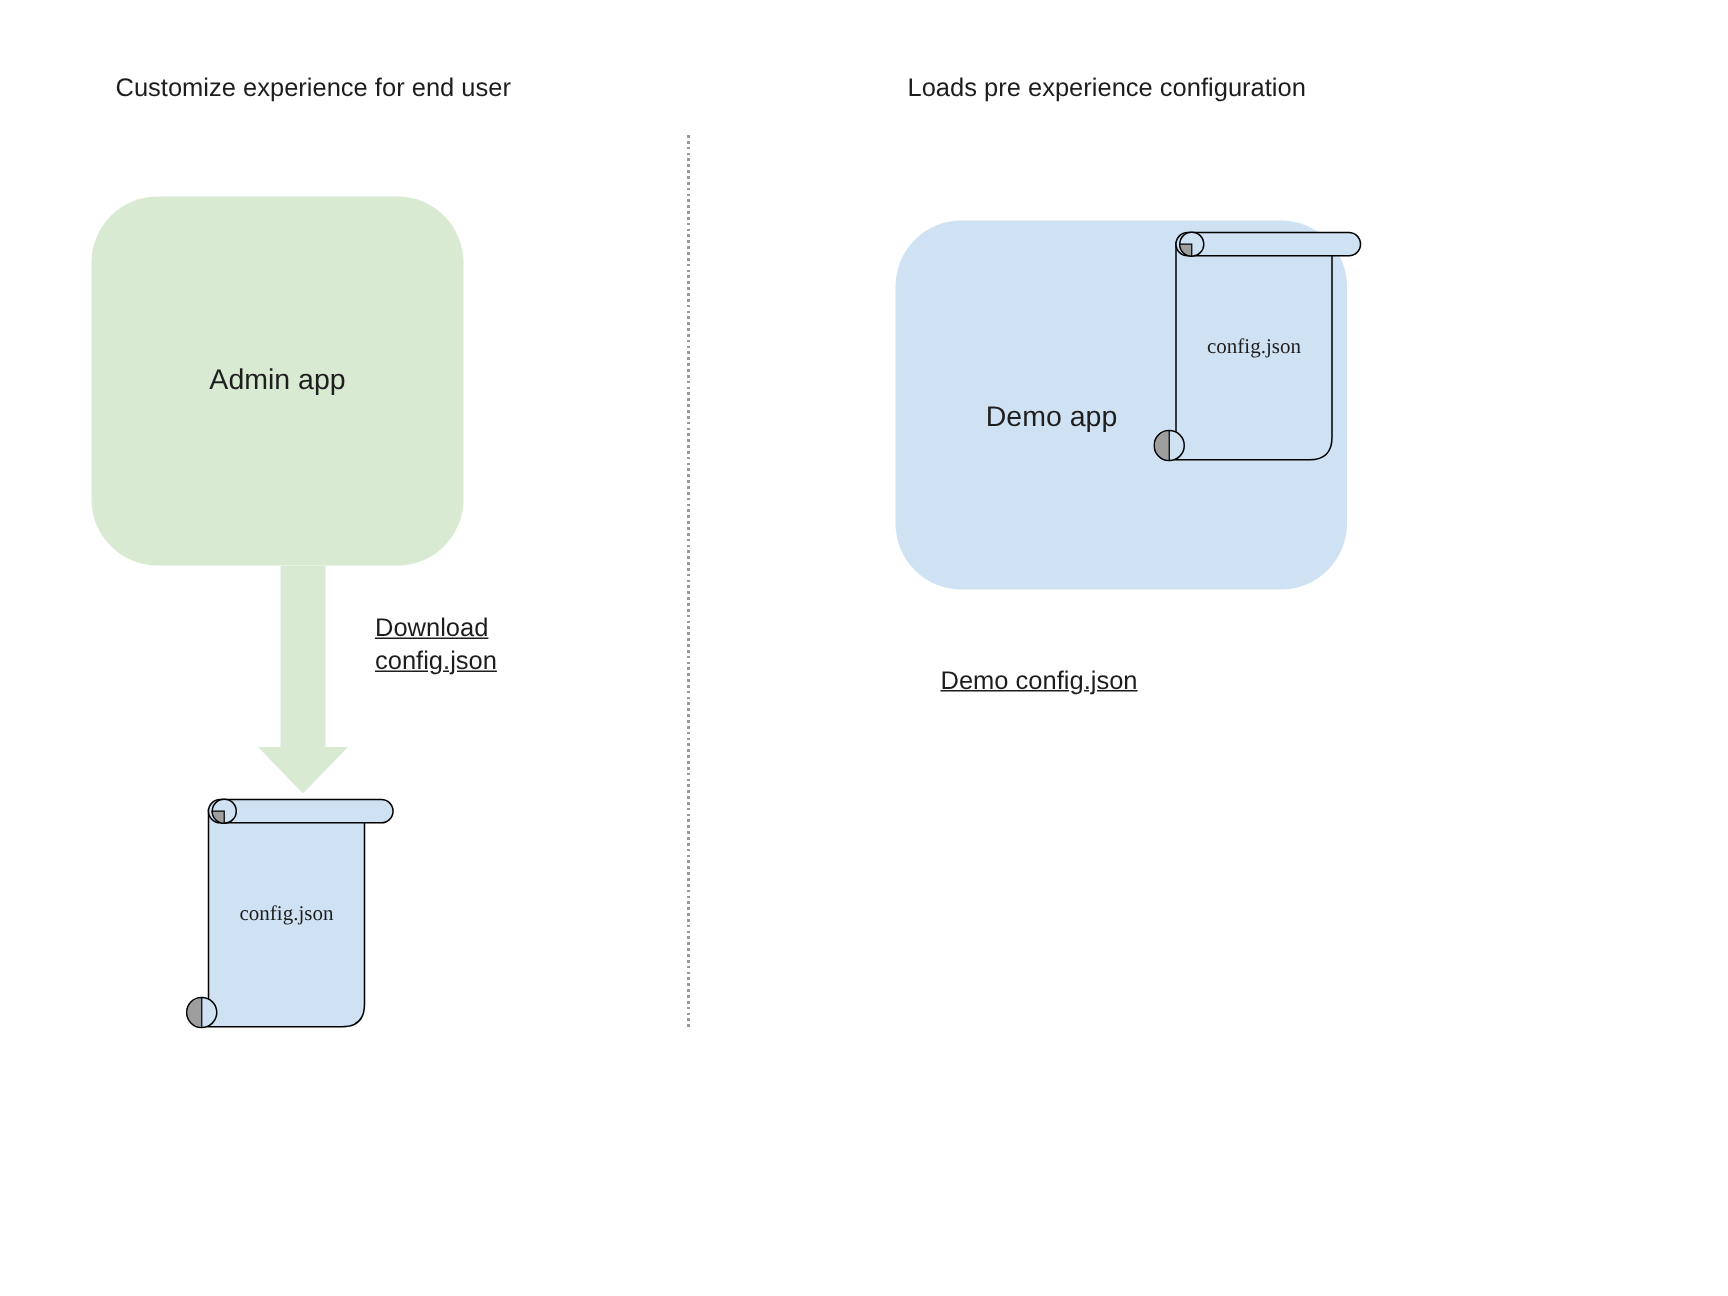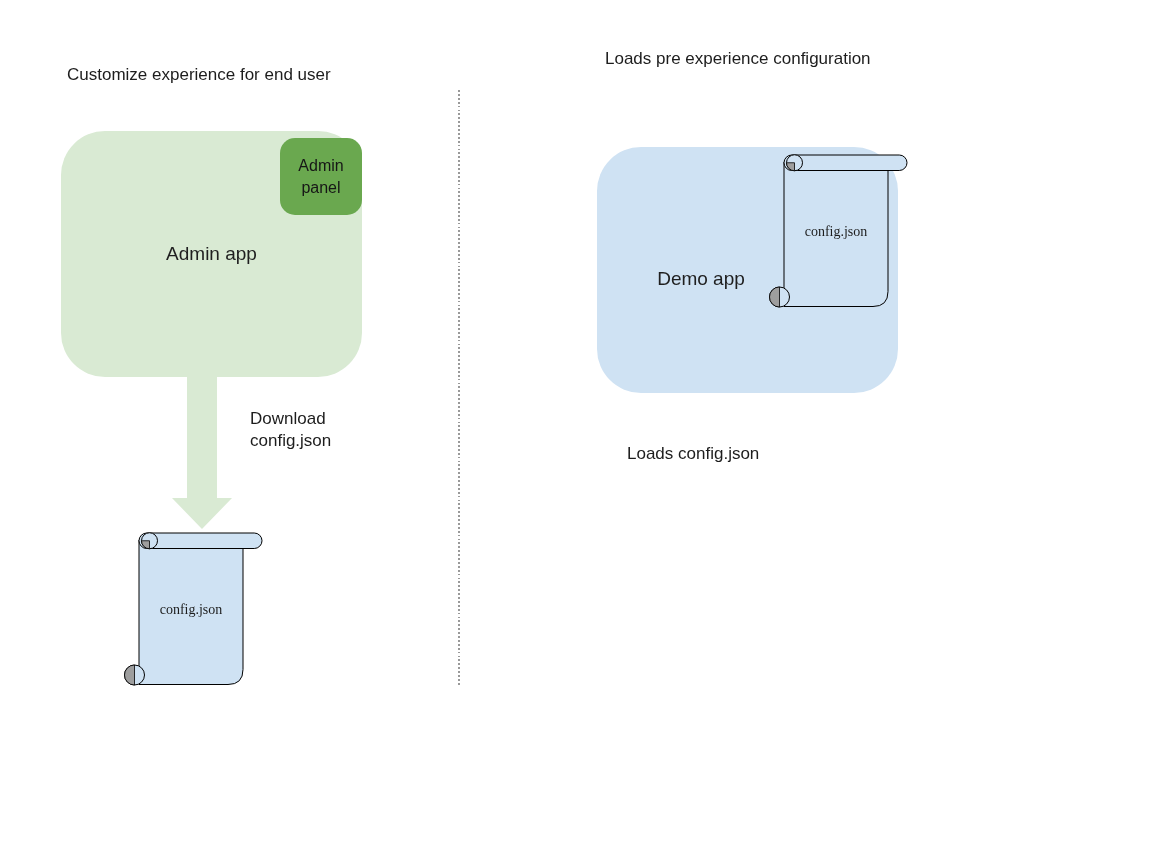--- a/index.html
+++ b/index.html
@@ -1,40 +1,40 @@
 <!DOCTYPE html>
 <html><head>
 <meta charset="utf-8">
 <style>
   html,body{margin:0;padding:0;background:#fff;}
   .canvas{
     position:relative;width:1152px;height:864px;background:#ffffff;overflow:hidden;
     font-family:"Liberation Sans", sans-serif;color:#1d1d1d;
   }
   .title{position:absolute;font-size:17px;line-height:20px;color:#1d1d1d;white-space:nowrap;}
-  .title.left{left:67px;top:49px;margin-top:16px;}
+  .title.left{left:77px;top:49px;}
   .title.right{left:605px;top:49px;}
   .divider{
     position:absolute;left:458px;top:90px;width:2px;height:595px;
     background:repeating-linear-gradient(to bottom,#999999 0 1.8px,transparent 1.8px 3.9px);
   }
   .admin-box{
-    position:absolute;left:61px;top:131px;width:301px;height:246px;
+    position:absolute;left:61px;top:131px;width:248px;height:246px;
     background:#d9ead3;border-radius:44px;
     display:flex;align-items:center;justify-content:center;
   }
   .app-label{font-size:19px;color:#1f1f1f;}
   .admin-panel{
     position:absolute;left:280px;top:138px;width:82px;height:77px;
     background:#6aa84f;border-radius:15px;
     display:flex;align-items:center;justify-content:center;text-align:center;
   }
   .panel-label{display:block;width:58px;font-size:16px;line-height:22px;color:#161616;}
   .arrow-svg{position:absolute;left:172px;top:377px;}
-  .caption{position:absolute;font-size:17px;line-height:22px;color:#1d1d1d;}
+  .caption{position:absolute;font-size:17px;line-height:22px;color:#1d1d1d;text-decoration:underline;}
   .caption.download{left:250px;top:408px;width:100px;}
   .caption.loads{left:627px;top:443px;white-space:nowrap;}
   .demo-box{
     position:absolute;left:597px;top:147px;width:301px;height:246px;
     background:#cfe2f3;border-radius:44px;
   }
   .demo-label-wrap{
     position:absolute;left:0;top:18px;bottom:0;width:208px;
     display:flex;align-items:center;justify-content:center;
   }
@@ -54,23 +54,20 @@
   <div class="title left">Customize experience for end user</div>
 
   <div class="title right">Loads pre experience configuration</div>
 
   <div class="divider"></div>
 
   <div class="admin-box">
     <span class="app-label">Admin app</span>
   </div>
 
-  <div class="admin-panel">
-    <span class="panel-label">Admin panel</span>
-  </div>
 
   <svg class="arrow-svg" width="60" height="152" viewBox="0 0 60 152">
     <polygon points="15,0 15,121 0,121 30,152 60,121 45,121 45,0" fill="#d9ead3"></polygon>
   </svg>
 
   <div class="caption download">Download config.json</div>
 
   <div class="scroll-wrap left-pos">
     <svg width="139" height="155" viewBox="0 0 139 155">
       <path d="M15 9 L15 153.5 L104 153.5 Q119 153.5 119 138.5 L119 9 Z" stroke="#000000" stroke-width="1" fill="#cfe2f3"></path>
@@ -94,15 +91,15 @@
       <path d="M15 9 L15 153.5 L104 153.5 Q119 153.5 119 138.5 L119 9 Z" stroke="#000000" stroke-width="1" fill="#cfe2f3"></path>
       <rect x="15" y="2" width="123" height="15.5" rx="7.75" stroke="#000000" stroke-width="1" fill="#cfe2f3"></rect>
       <circle cx="25.5" cy="9.75" r="8" stroke="#000000" stroke-width="1" fill="#cfe2f3"></circle>
       <path d="M25.5 9.75 L17.5 9.75 A8 8 0 0 0 25.5 17.75 Z" stroke="#000000" stroke-width="0.8" fill="#9e9e9e"></path>
       <circle cx="10.5" cy="144" r="10" stroke="#000000" stroke-width="1" fill="#cfe2f3"></circle>
       <path d="M10.5 134 A10 10 0 0 0 10.5 154 Z" stroke="#000000" stroke-width="0.8" fill="#9e9e9e"></path>
     </svg>
     <div class="scroll-label">config.json</div>
   </div>
 
-  <div class="caption loads">Loads config.json</div>
+  <div class="caption loads">Demo config.json</div>
 
 </div>
 
 </body></html>

